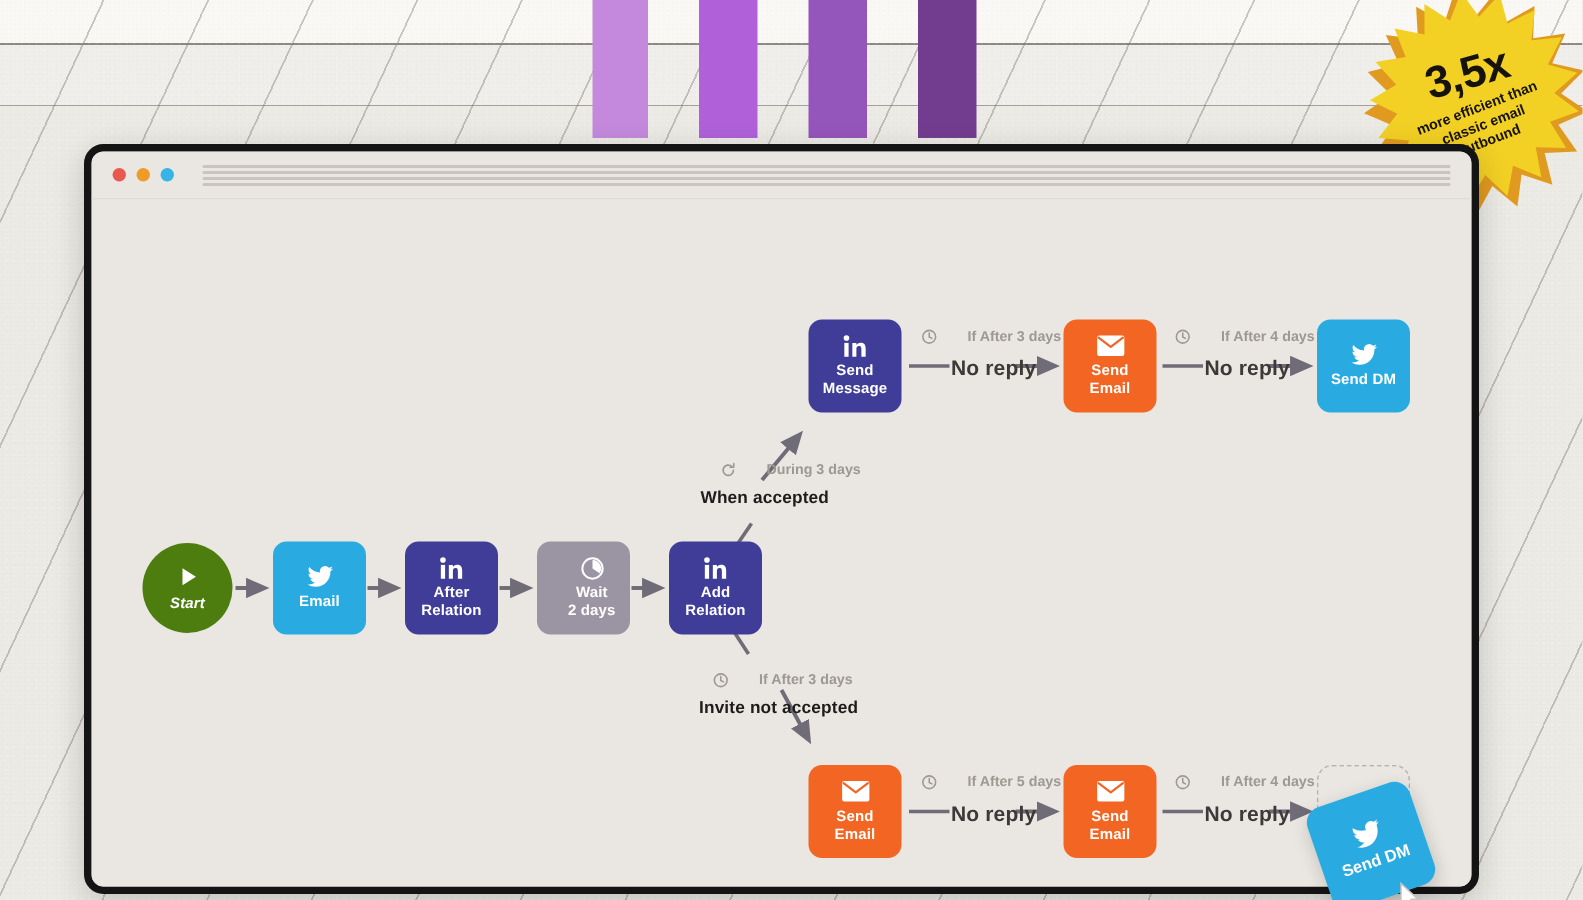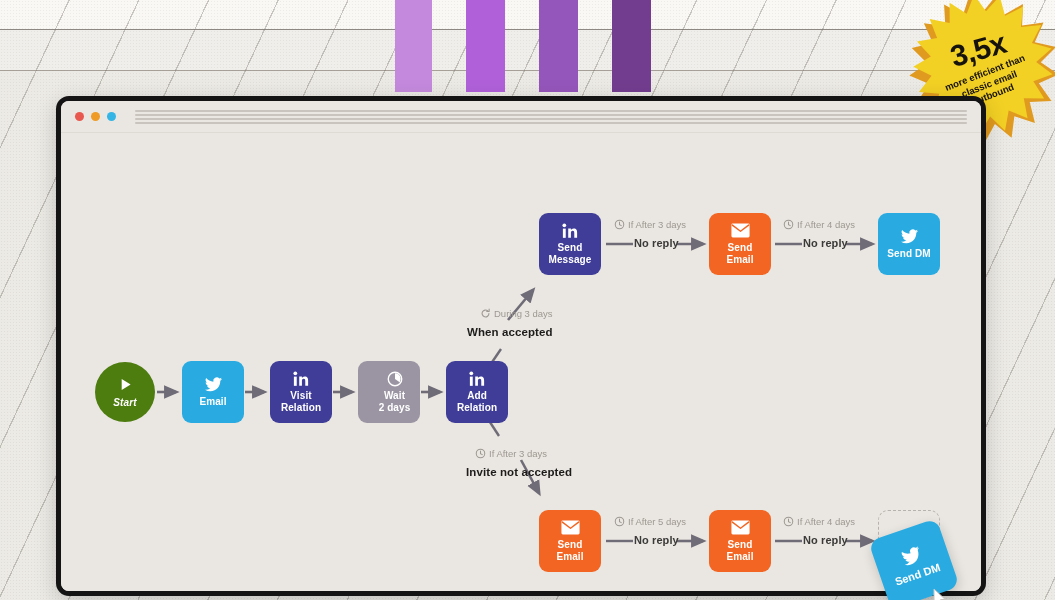--- a/index.html
+++ b/index.html
@@ -202,30 +202,30 @@
     z-index: 45;
     color: #fff;
   }
 
   
   .conn { position: absolute; }
 
   .lbl-cond {
     position: absolute;
     font-size: 9.5px;
-    font-weight: 400;
+    font-weight: 700;
     color: #9d9891;
     white-space: nowrap;
     display: flex;
     align-items: center;
-    gap: 3px;
+    gap: 20px;
   }
   .lbl-main {
     position: absolute;
-    font-size: 11px;
+    font-size: 14px;
     font-weight: 800;
     color: #3b3a38;
     white-space: nowrap;
     letter-spacing: .1px;
   }
   .lbl-branch {
     position: absolute;
     font-size: 11.5px;
     font-weight: 800;
     color: #1d1c1a;
@@ -386,21 +386,21 @@
           <span>Email</span>
         </div>
         <div class="node li" style="left: 209px; top: 228px; background: rgb(63, 61, 151);">
           <span class="ico">
             <svg width="16" height="16" viewBox="0 0 18 18">
               <rect x="1" y="6.3" width="3.2" height="10.4" fill="#fff"></rect>
               <circle cx="2.6" cy="2.6" r="2.1" fill="#fff"></circle>
               <path fill="#fff" d="M7 6.3h3.05v1.45h.05c.43-.79 1.48-1.62 3.04-1.62 3.25 0 3.86 2.06 3.86 4.74v5.83h-3.2v-5.17c0-1.23-.02-2.82-1.75-2.82-1.75 0-2.02 1.34-2.02 2.73v5.26H7z"></path>
             </svg>
           </span>
-          <span>Visit</span>
+          <span>After</span>
           <span>Relation</span>
         </div>
         <div class="node wait" style="left: 297px; top: 228px; background: rgb(155, 149, 163); padding-left: 11px;">
           <span class="ico">
             <svg width="16" height="16" viewBox="0 0 18 18">
               <circle cx="9" cy="9" r="7.6" fill="none" stroke="#fff" stroke-width="1.5"></circle>
               <path d="M9 9 L9 2.6 A6.4 6.4 0 0 1 14.3 12.6 Z" fill="#fff"></path>
             </svg>
           </span>
           <span>Wait</span>

